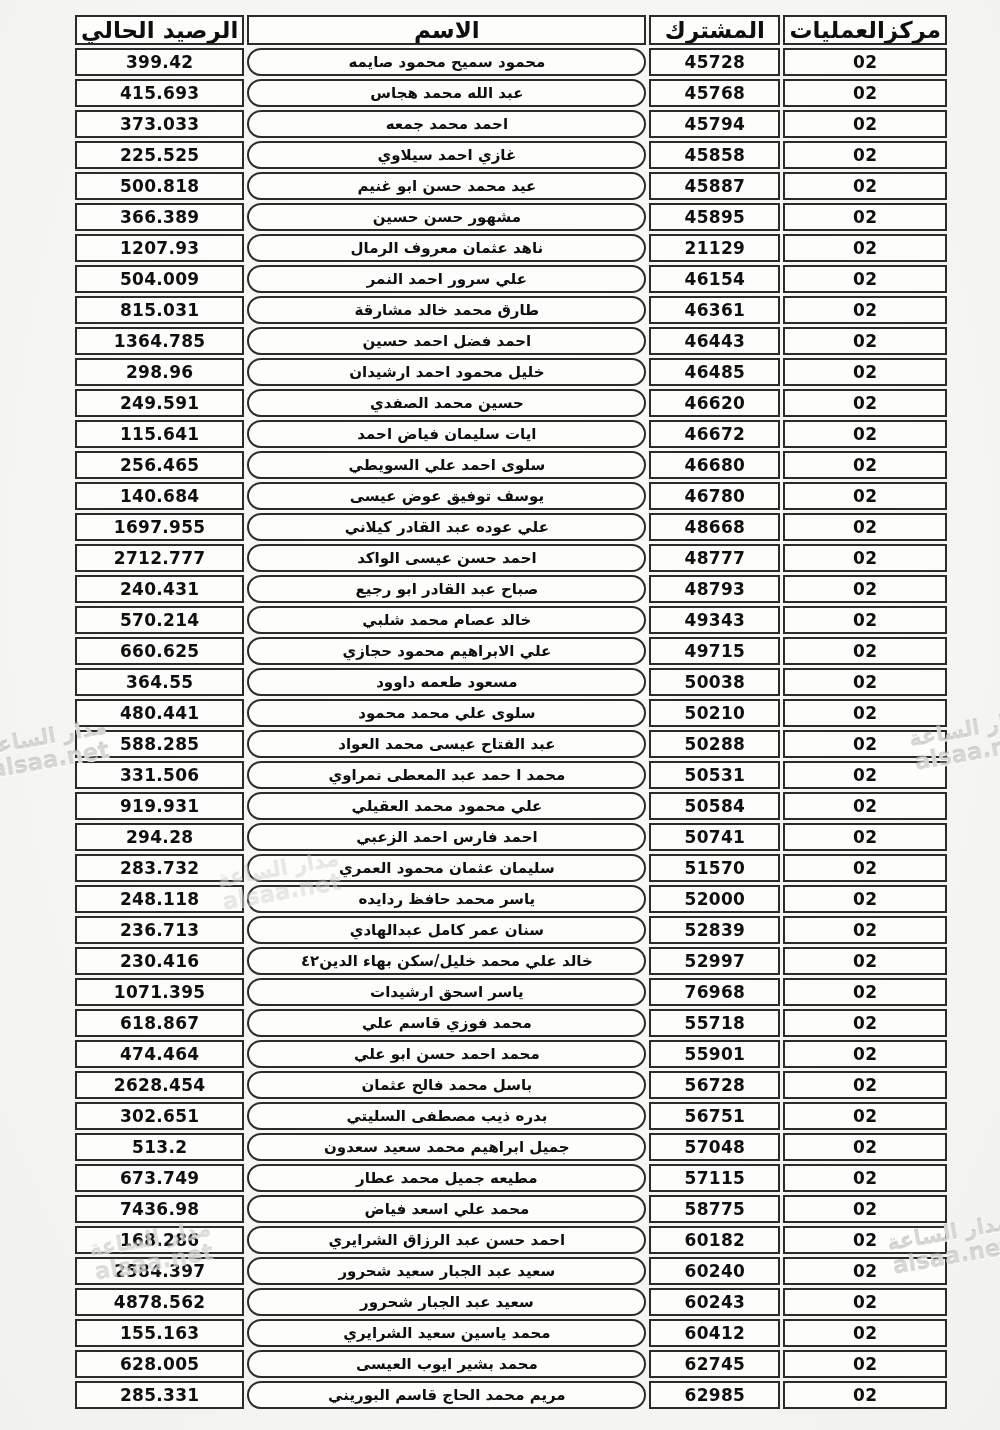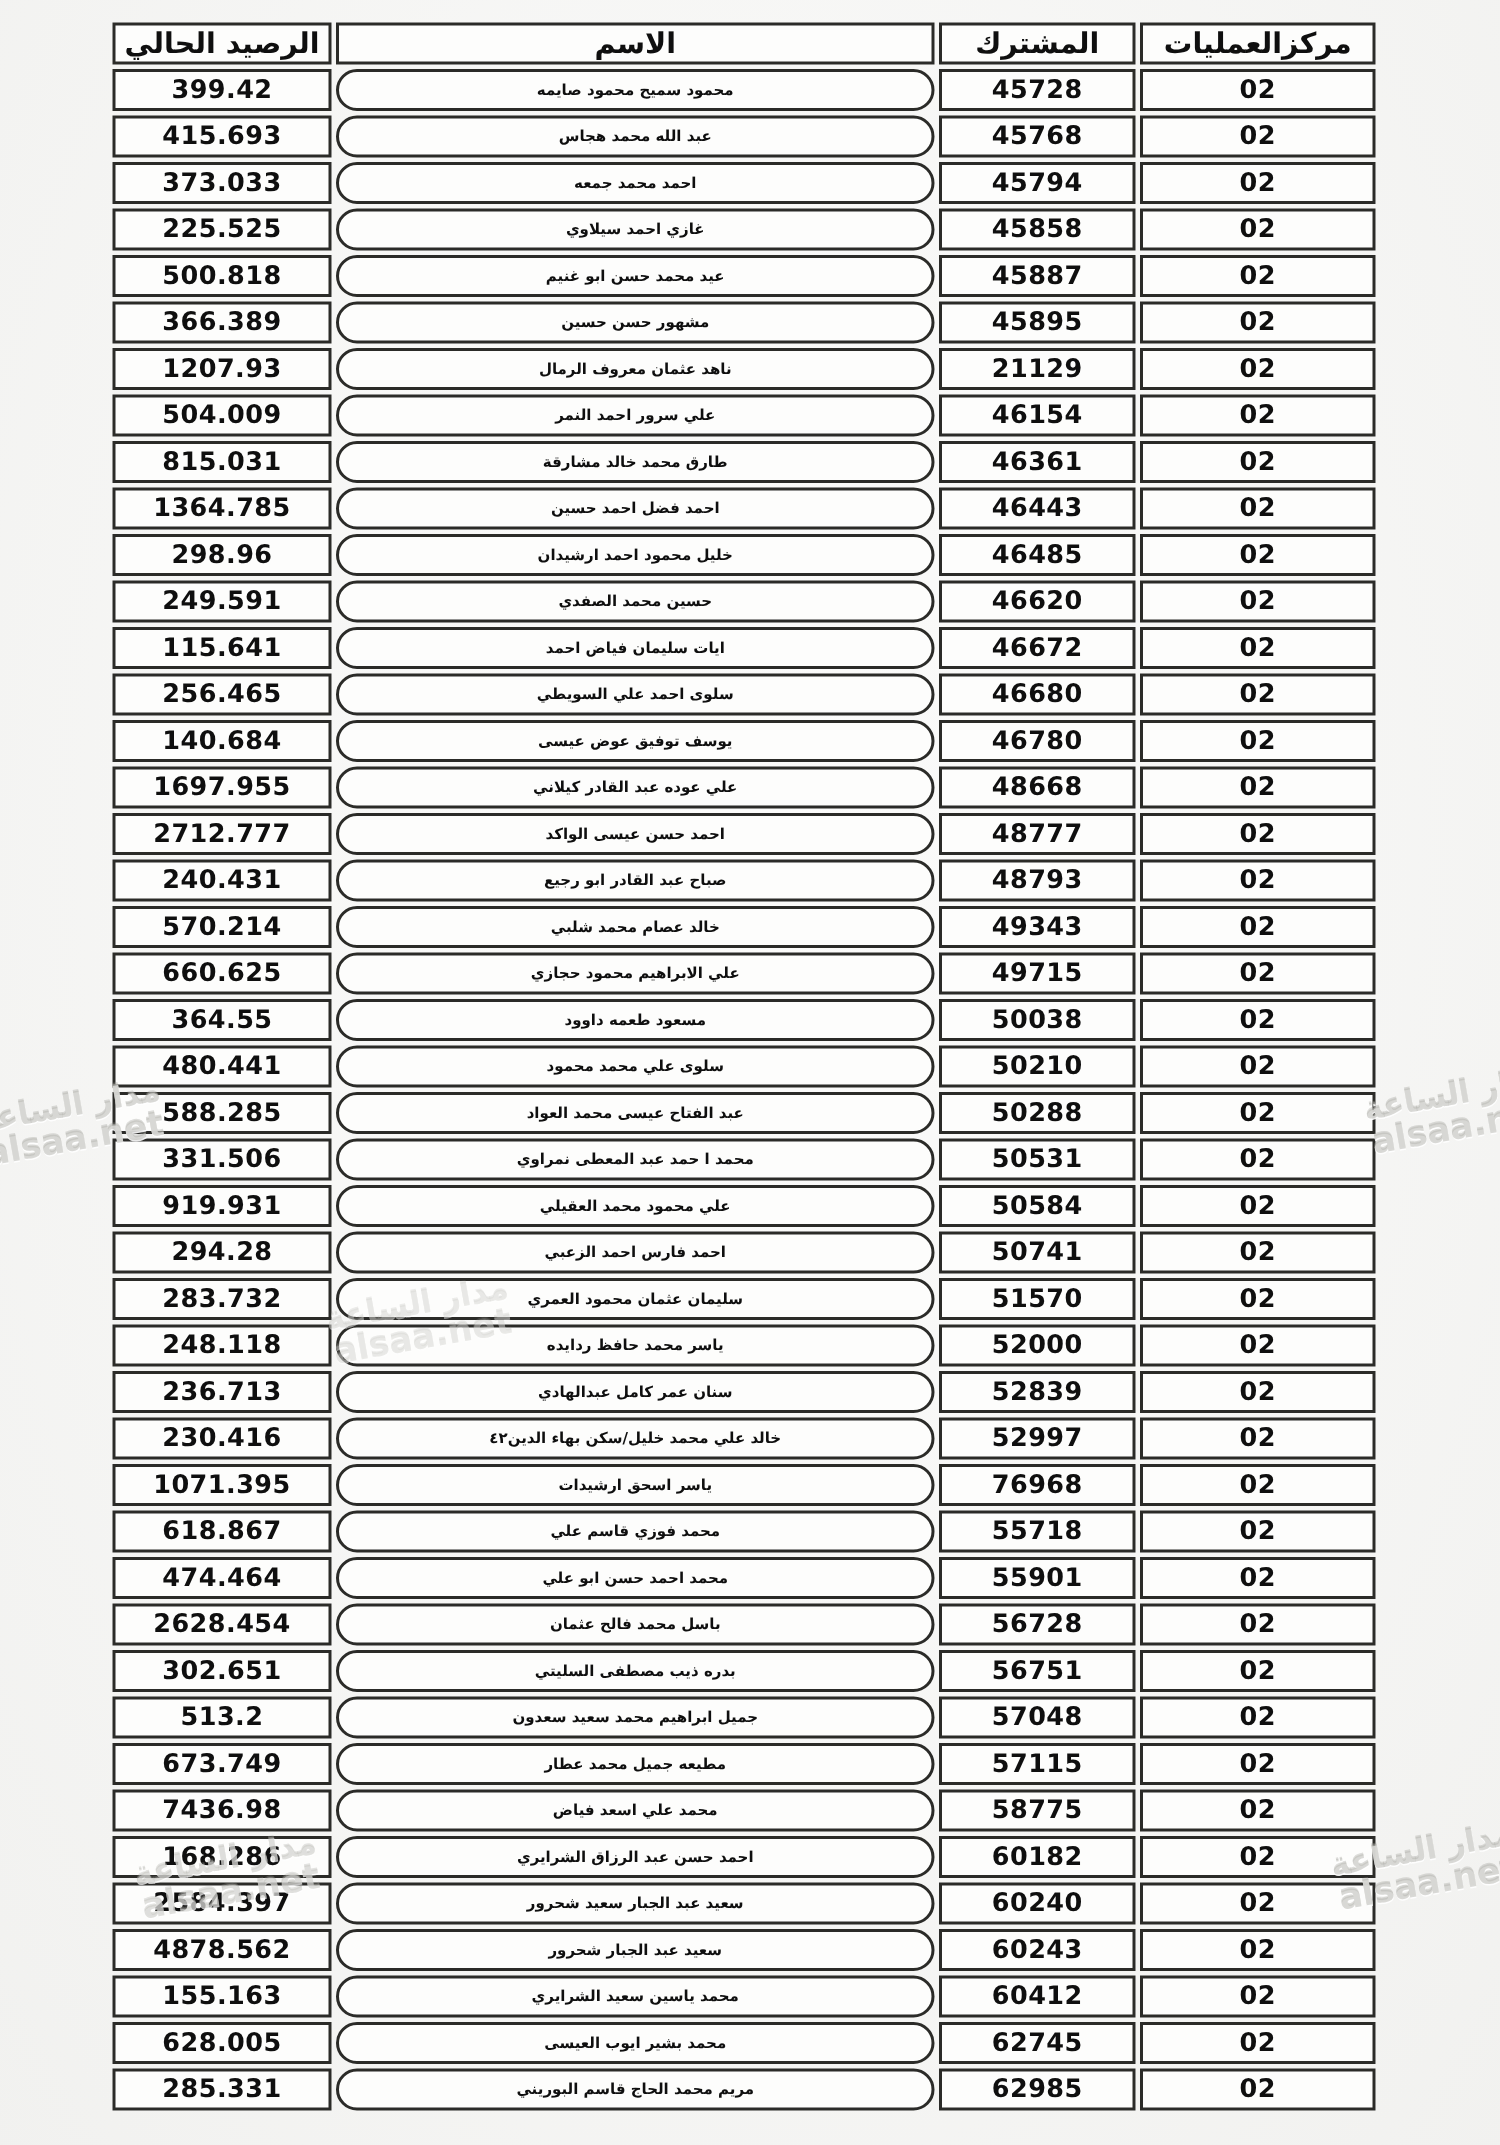--- a/index.html
+++ b/index.html
@@ -33,23 +33,23 @@
     background: #fdfdfc;
     height: 24px;
     padding: 0 4px;
     text-align: center;
     vertical-align: middle;
     font-weight: bold;
     color: #0f0f0f;
     overflow: hidden;
     white-space: nowrap;
   }
-  th { font-size: 19px; }
+  th { font-size: 23px; }
   td.num  { font-size: 17px; letter-spacing: .3px; }
-  td.name { font-size: 10px; border-radius: 14px; }
+  td.name { font-size: 15px; border-radius: 14px; }
   .wm {
     position: absolute;
     text-align: center;
     font-weight: bold;
     color: rgba(186,186,180,.55);
     text-shadow: 0 1px 0 rgba(255,255,255,.9), 0 -1px 0 rgba(160,160,155,.35);
     transform: rotate(-10deg);
     pointer-events: none;
     line-height: 1.05;
   }

